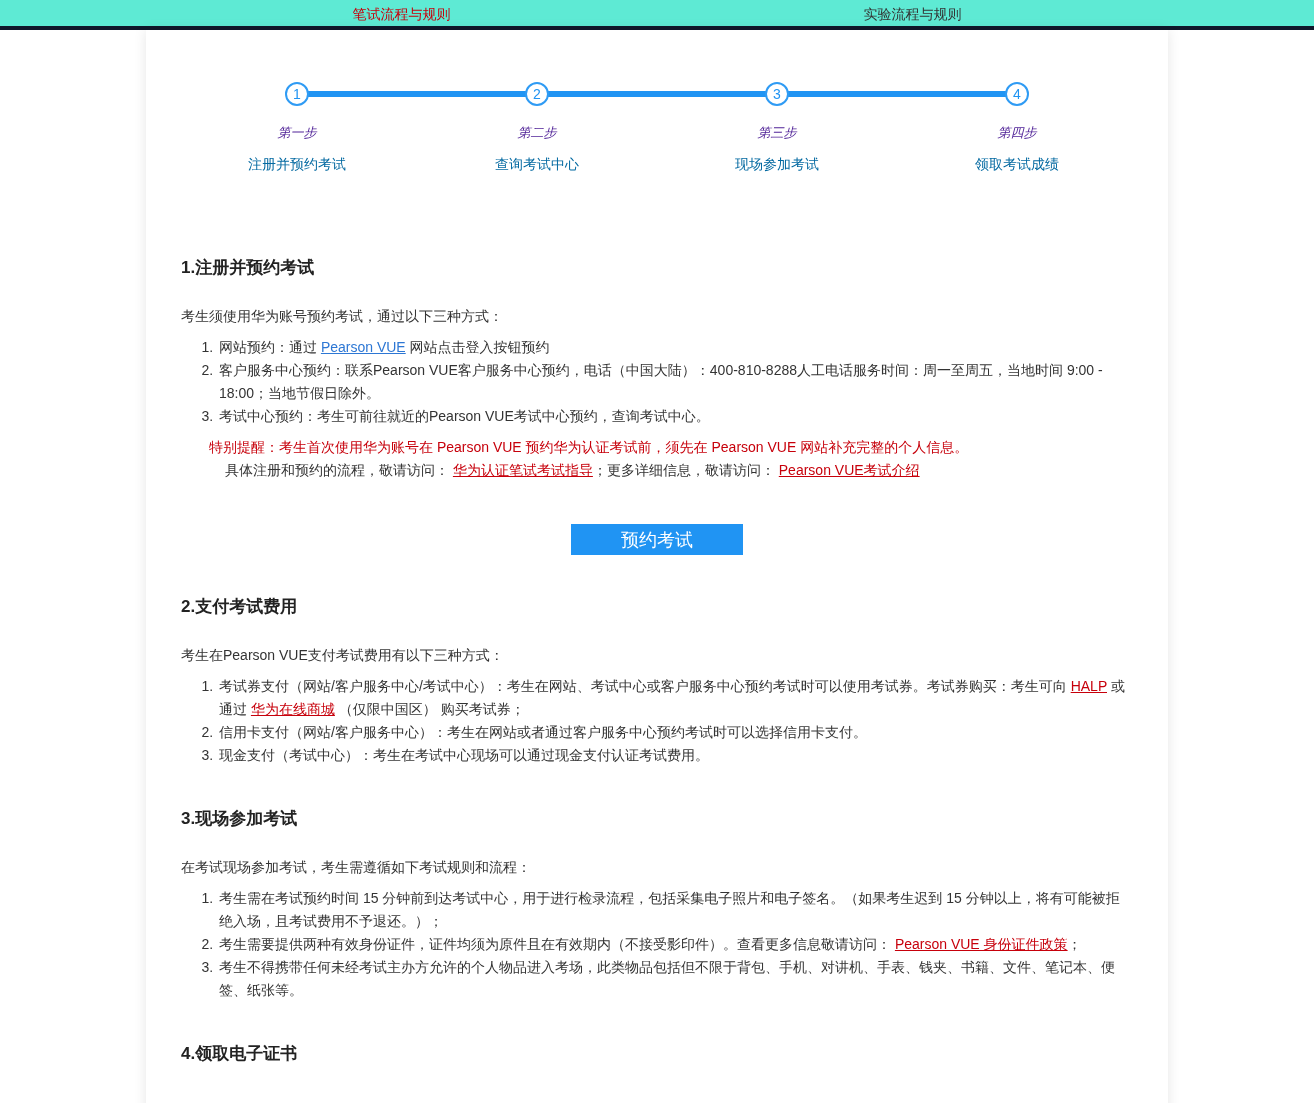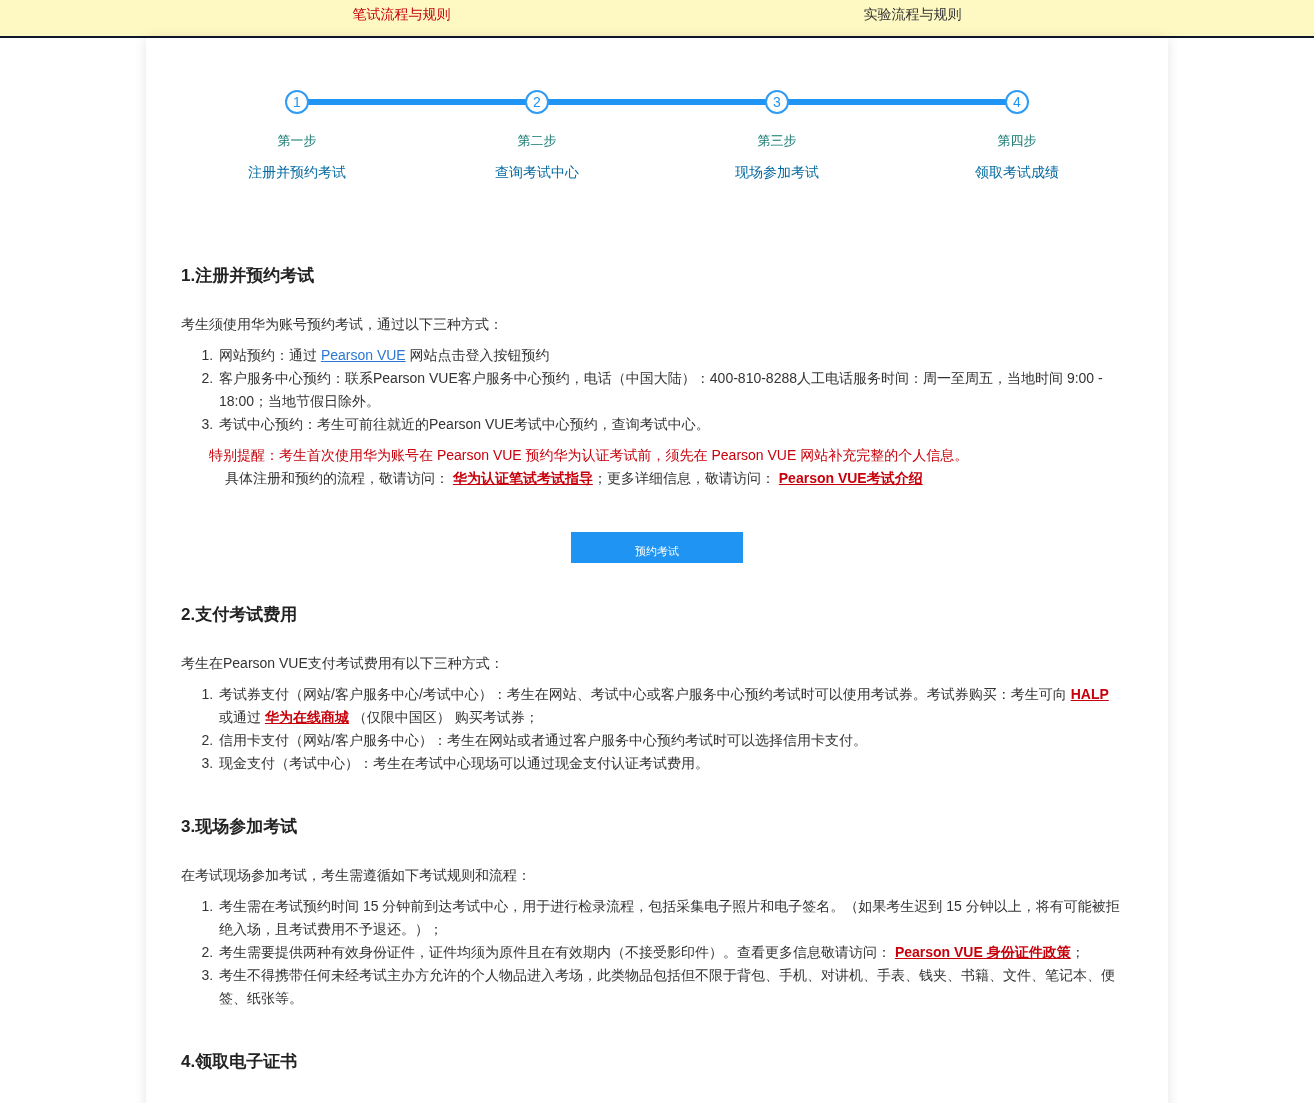--- a/index.html
+++ b/index.html
@@ -6,23 +6,23 @@
   html,body { width: 1314px; }
   body {
     font-family: "Liberation Sans", "DejaVu Sans", sans-serif;
     background: #eceef0;
     color: #333;
     -webkit-font-smoothing: antialiased;
   }
   
   .tabbar {
     width: 100%;
-    height: 38px;
-    background: #fef9c3;
-    border-bottom: 2px solid #0f172a;
+    height: 30px;
+    background: #5eead4;
+    border-bottom: 4px solid #0f172a;
   }
   .tabbar-inner {
     width: 1022px;
     margin: 0 auto;
     display: flex;
     height: 100%;
   }
   .tab {
     flex: 1;
     text-align: center;
@@ -81,21 +81,22 @@
     display: flex; align-items: center; justify-content: center;
     position: relative;
     z-index: 1;
   }
   .step .slabel {
     position: absolute;
     top: 42px; left: 50%;
     transform: translateX(-50%);
     white-space: nowrap;
     font-size: 13px;
-    color: #0f766e;
+    color: #4c1d95;
+    font-style: italic;
   }
   .step .stitle {
     position: absolute;
     top: 74px; left: 50%;
     transform: translateX(-50%);
     white-space: nowrap;
     font-size: 14px;
     color: #0369a1;
   }
 
@@ -126,33 +127,32 @@
   .note .red-text { color: #c7000b; }
   a.link-blue {
     color: #2d77d4;
     text-decoration: underline;
     cursor: pointer;
   }
   a.link-red {
     color: #c7000b;
     text-decoration: underline;
     cursor: pointer;
-    font-weight: bold;
   }
   .btn-row { text-align: center; }
   .btn-row.first { margin-top: 42px; margin-bottom: 40px; }
   button.action-btn {
     background: #2094f3;
     color: #fff;
     border: none;
-    font-size: 11px;
+    font-size: 18px;
     font-family: inherit;
     height: 31px;
     min-width: 172px;
-    padding: 12px 32px;
+    padding: 4px 32px;
     cursor: pointer;
   }
 </style>
 </head>
 <body>
 
 <div class="tabbar">
   <div class="tabbar-inner">
       <div class="tab active">笔试流程与规则</div>
       <div class="tab">实验流程与规则</div>

